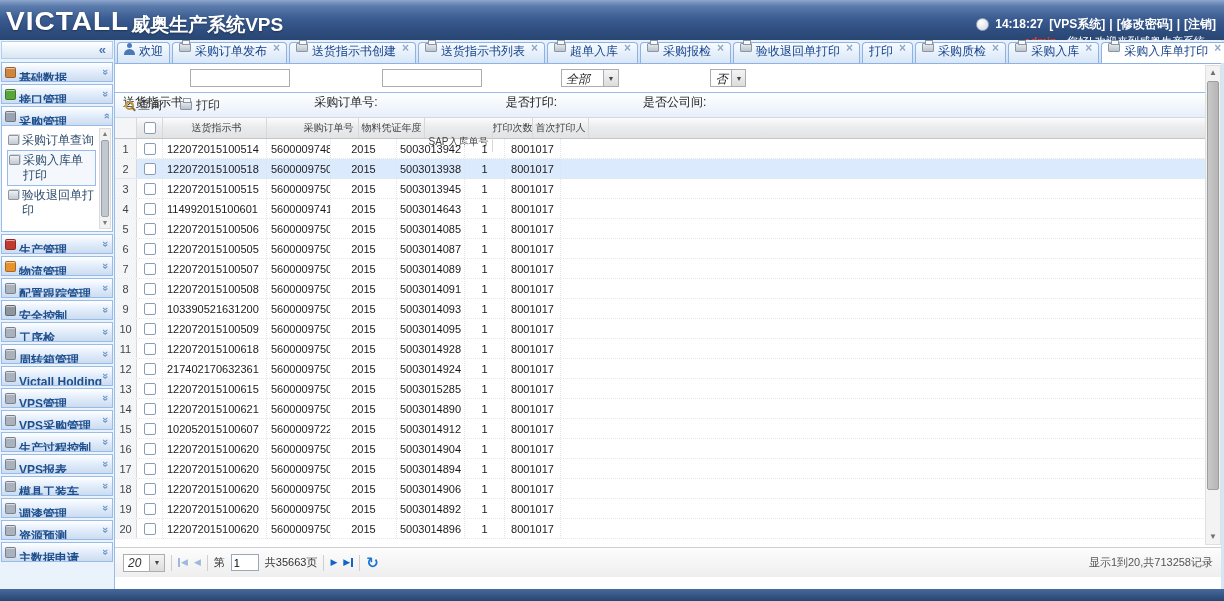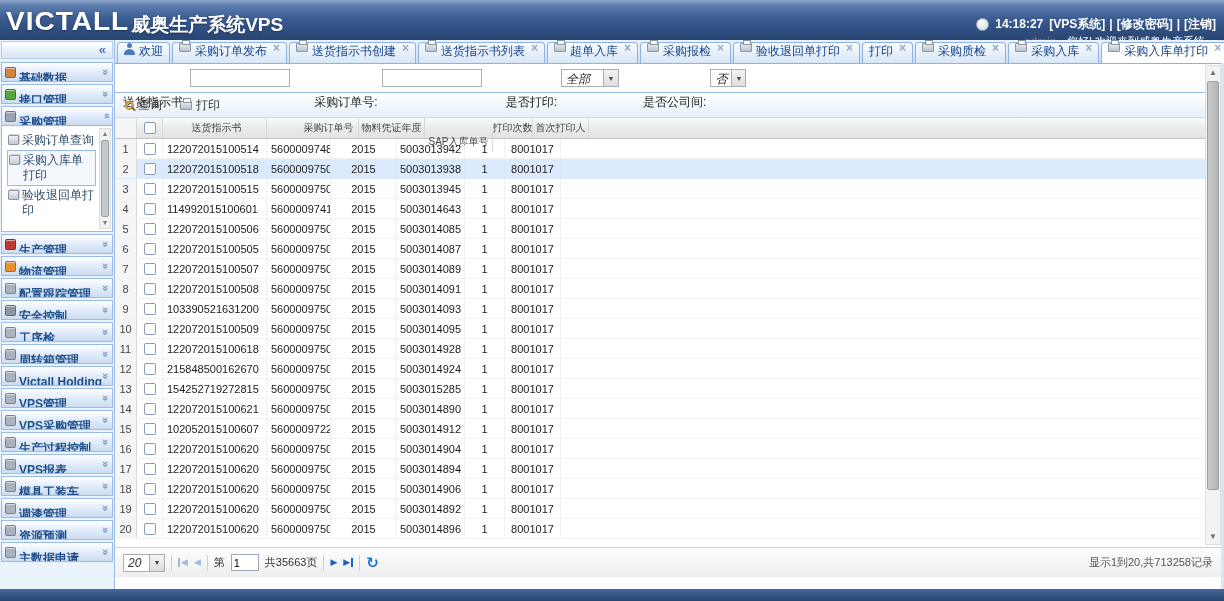--- a/index.html
+++ b/index.html
@@ -502,33 +502,33 @@
         <div class="cell col2">2015</div>
         <div class="cell col3">5003014928</div>
         <div class="cell col4">1</div>
         <div class="cell col5">8001017</div>
       </div>
       <div class="grid-row">
     <div class="cell cell-num">12</div>
     <div class="cell cell-cb">
           <span class="checkbox"></span>
         </div>
-  <div class="cell col0">215848500162670</div>
+  <div class="cell col0">217402170632361</div>
         <div class="cell col1">5600009750</div>
         <div class="cell col2">2015</div>
         <div class="cell col3">5003014924</div>
         <div class="cell col4">1</div>
         <div class="cell col5">8001017</div>
       </div>
       <div class="grid-row">
     <div class="cell cell-num">13</div>
     <div class="cell cell-cb">
           <span class="checkbox"></span>
         </div>
-  <div class="cell col0">154252719272815</div>
+  <div class="cell col0">122072015100615</div>
         <div class="cell col1">5600009750</div>
         <div class="cell col2">2015</div>
         <div class="cell col3">5003015285</div>
         <div class="cell col4">1</div>
         <div class="cell col5">8001017</div>
       </div>
       <div class="grid-row">
     <div class="cell cell-num">14</div>
     <div class="cell cell-cb">
           <span class="checkbox"></span>

